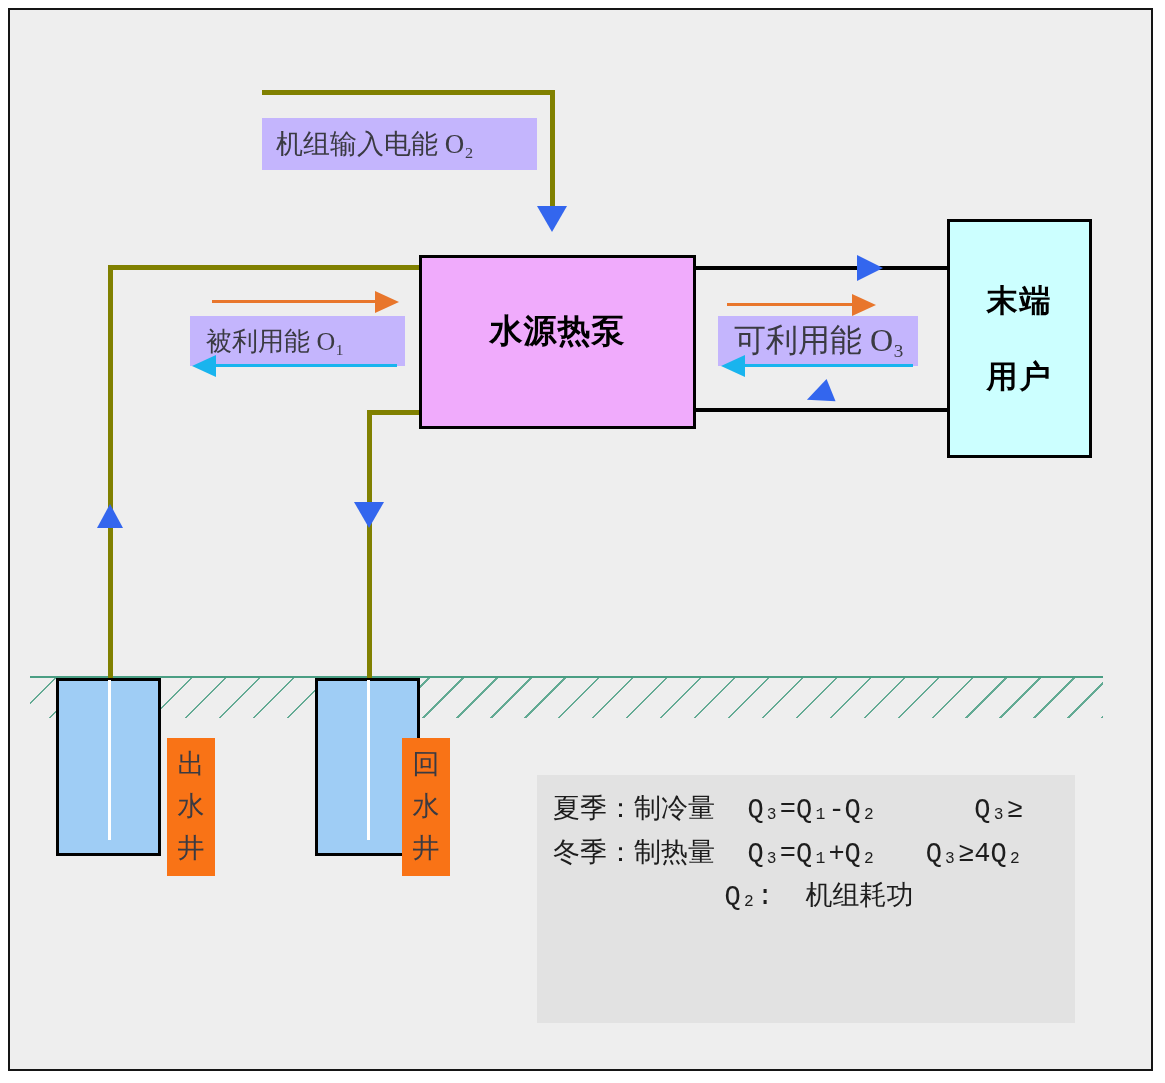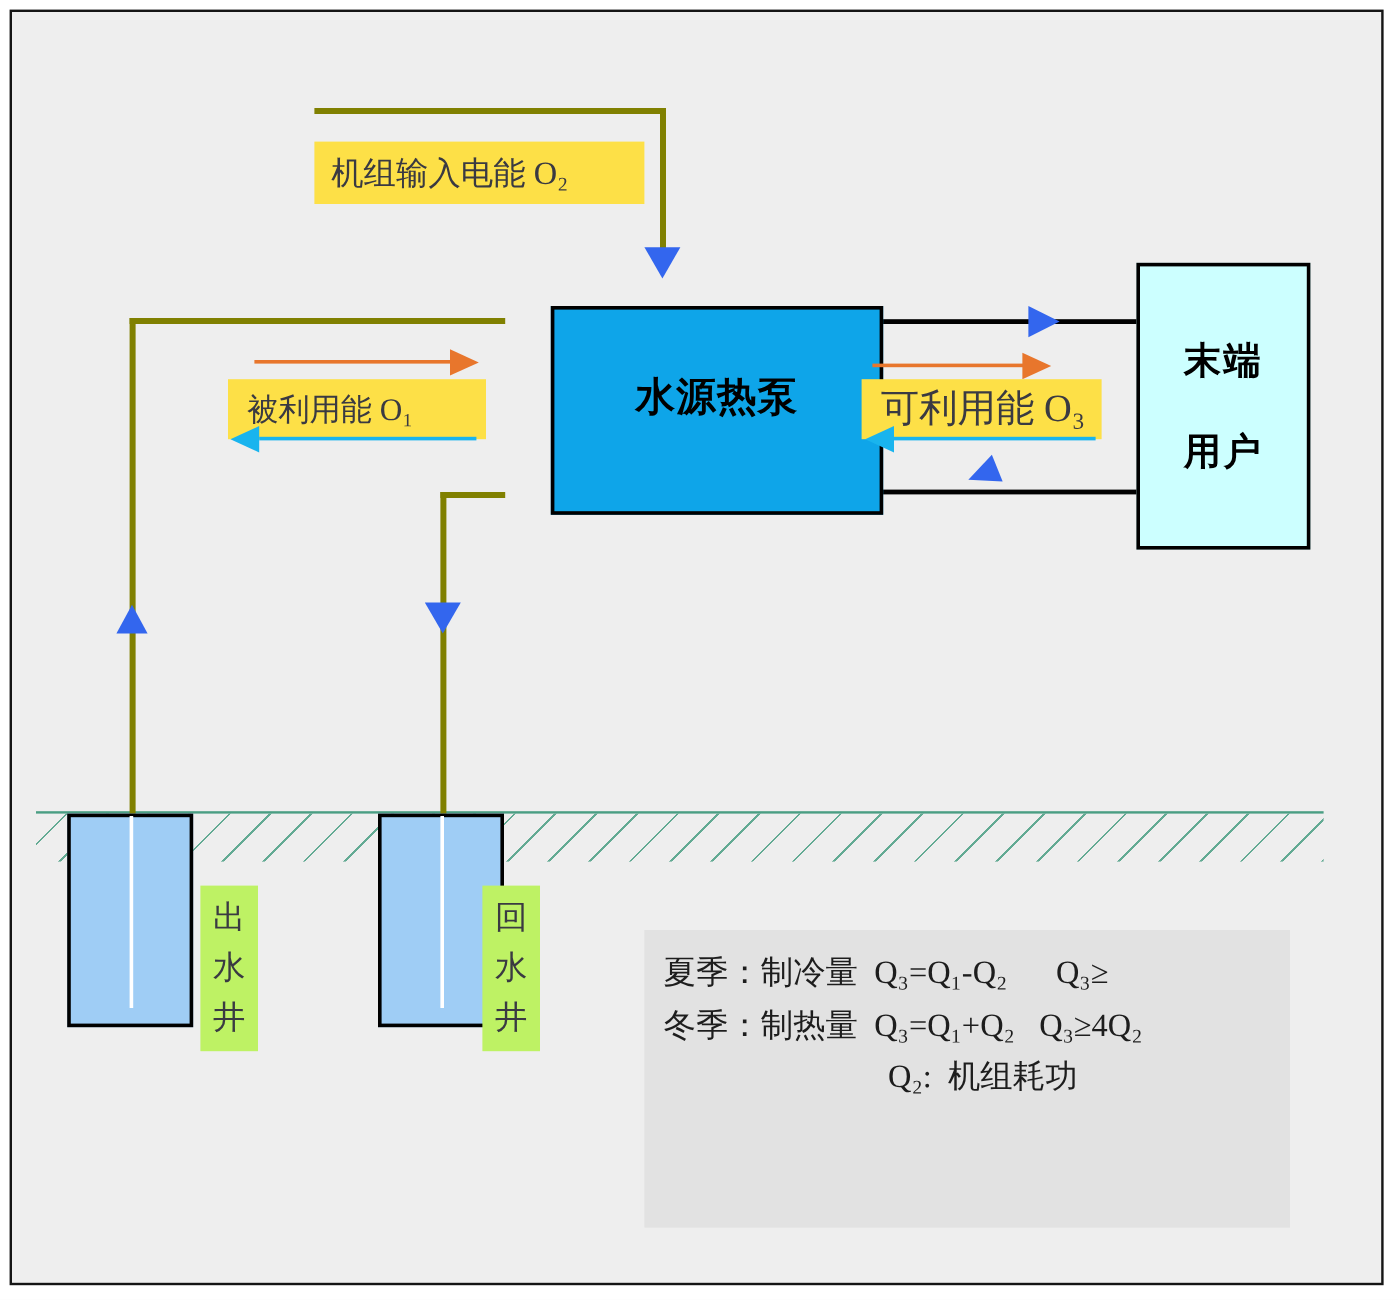--- a/index.html
+++ b/index.html
@@ -45,24 +45,23 @@
     justify-content: center;
     font-family: "Liberation Sans", "DejaVu Sans", sans-serif;
     font-weight: bold;
     color: #000000;
   }
   #heatpump-box {
     left: 419px;
     top: 255px;
     width: 277px;
     height: 174px;
-    background: #0ea5e9;
+    background: #f0abfc;
     font-size: 33px;
     letter-spacing: 1px;
-    margin-left: 40px;
   }
   #heatpump-box .line1 { margin-bottom: 22px; }
   #heatpump-box .line2 { letter-spacing: 26px; text-indent: 26px; }
 
   #enduser-box {
     left: 947px;
     top: 219px;
     width: 145px;
     height: 239px;
     background: #ccffff;
@@ -127,42 +126,42 @@
   .tri-tilt {
     border-top: 12px solid transparent;
     border-bottom: 12px solid transparent;
     border-right: 26px solid #3366ee;
     transform: rotate(-22deg);
   }
 
   
   .label-box {
     position: absolute;
-    background: #fde047;
+    background: #c4b5fd;
     color: #3a3a42;
     font-family: "Liberation Serif", "DejaVu Serif", serif;
     display: flex;
     align-items: center;
     box-sizing: border-box;
   }
   #label-input-power {
     left: 262px; top: 118px; width: 275px; height: 52px;
     font-size: 27px; padding-left: 14px;
   }
   #label-used-energy {
     left: 190px; top: 316px; width: 215px; height: 50px;
     font-size: 26px; padding-left: 16px;
   }
   #label-avail-energy {
     left: 718px; top: 316px; width: 200px; height: 50px;
     font-size: 32px; padding-left: 16px;
   }
   .well-label {
     position: absolute;
-    background: #bef264;
+    background: #f97316;
     color: #3a3a42;
     font-family: "Liberation Serif", "DejaVu Serif", serif;
     font-size: 27px;
     width: 48px;
     text-align: center;
     line-height: 1.55;
     padding: 6px 0;
     box-sizing: border-box;
   }
   #label-well-out { left: 167px; top: 738px; }
@@ -222,21 +221,21 @@
     width: 538px;
     height: 248px;
     background: #e2e2e2;
     color: #1d1d1d;
     font-family: "Liberation Serif", "DejaVu Serif", serif;
     font-size: 27px;
     line-height: 1.62;
     padding: 14px 16px 0 16px;
     box-sizing: border-box;
   }
-  #formula-note .fl { white-space: pre-wrap; }
+  #formula-note .fl { white-space: pre-wrap; font-family: Liberation Mono, monospace; }
   #formula-note .fl-indent { padding-left: 26px; text-align: center; }
 </style>
 </head>
 <body>
 
 <div id="canvas">
 
   <div class="page-frame"></div>
 
   <div class="diagram">

